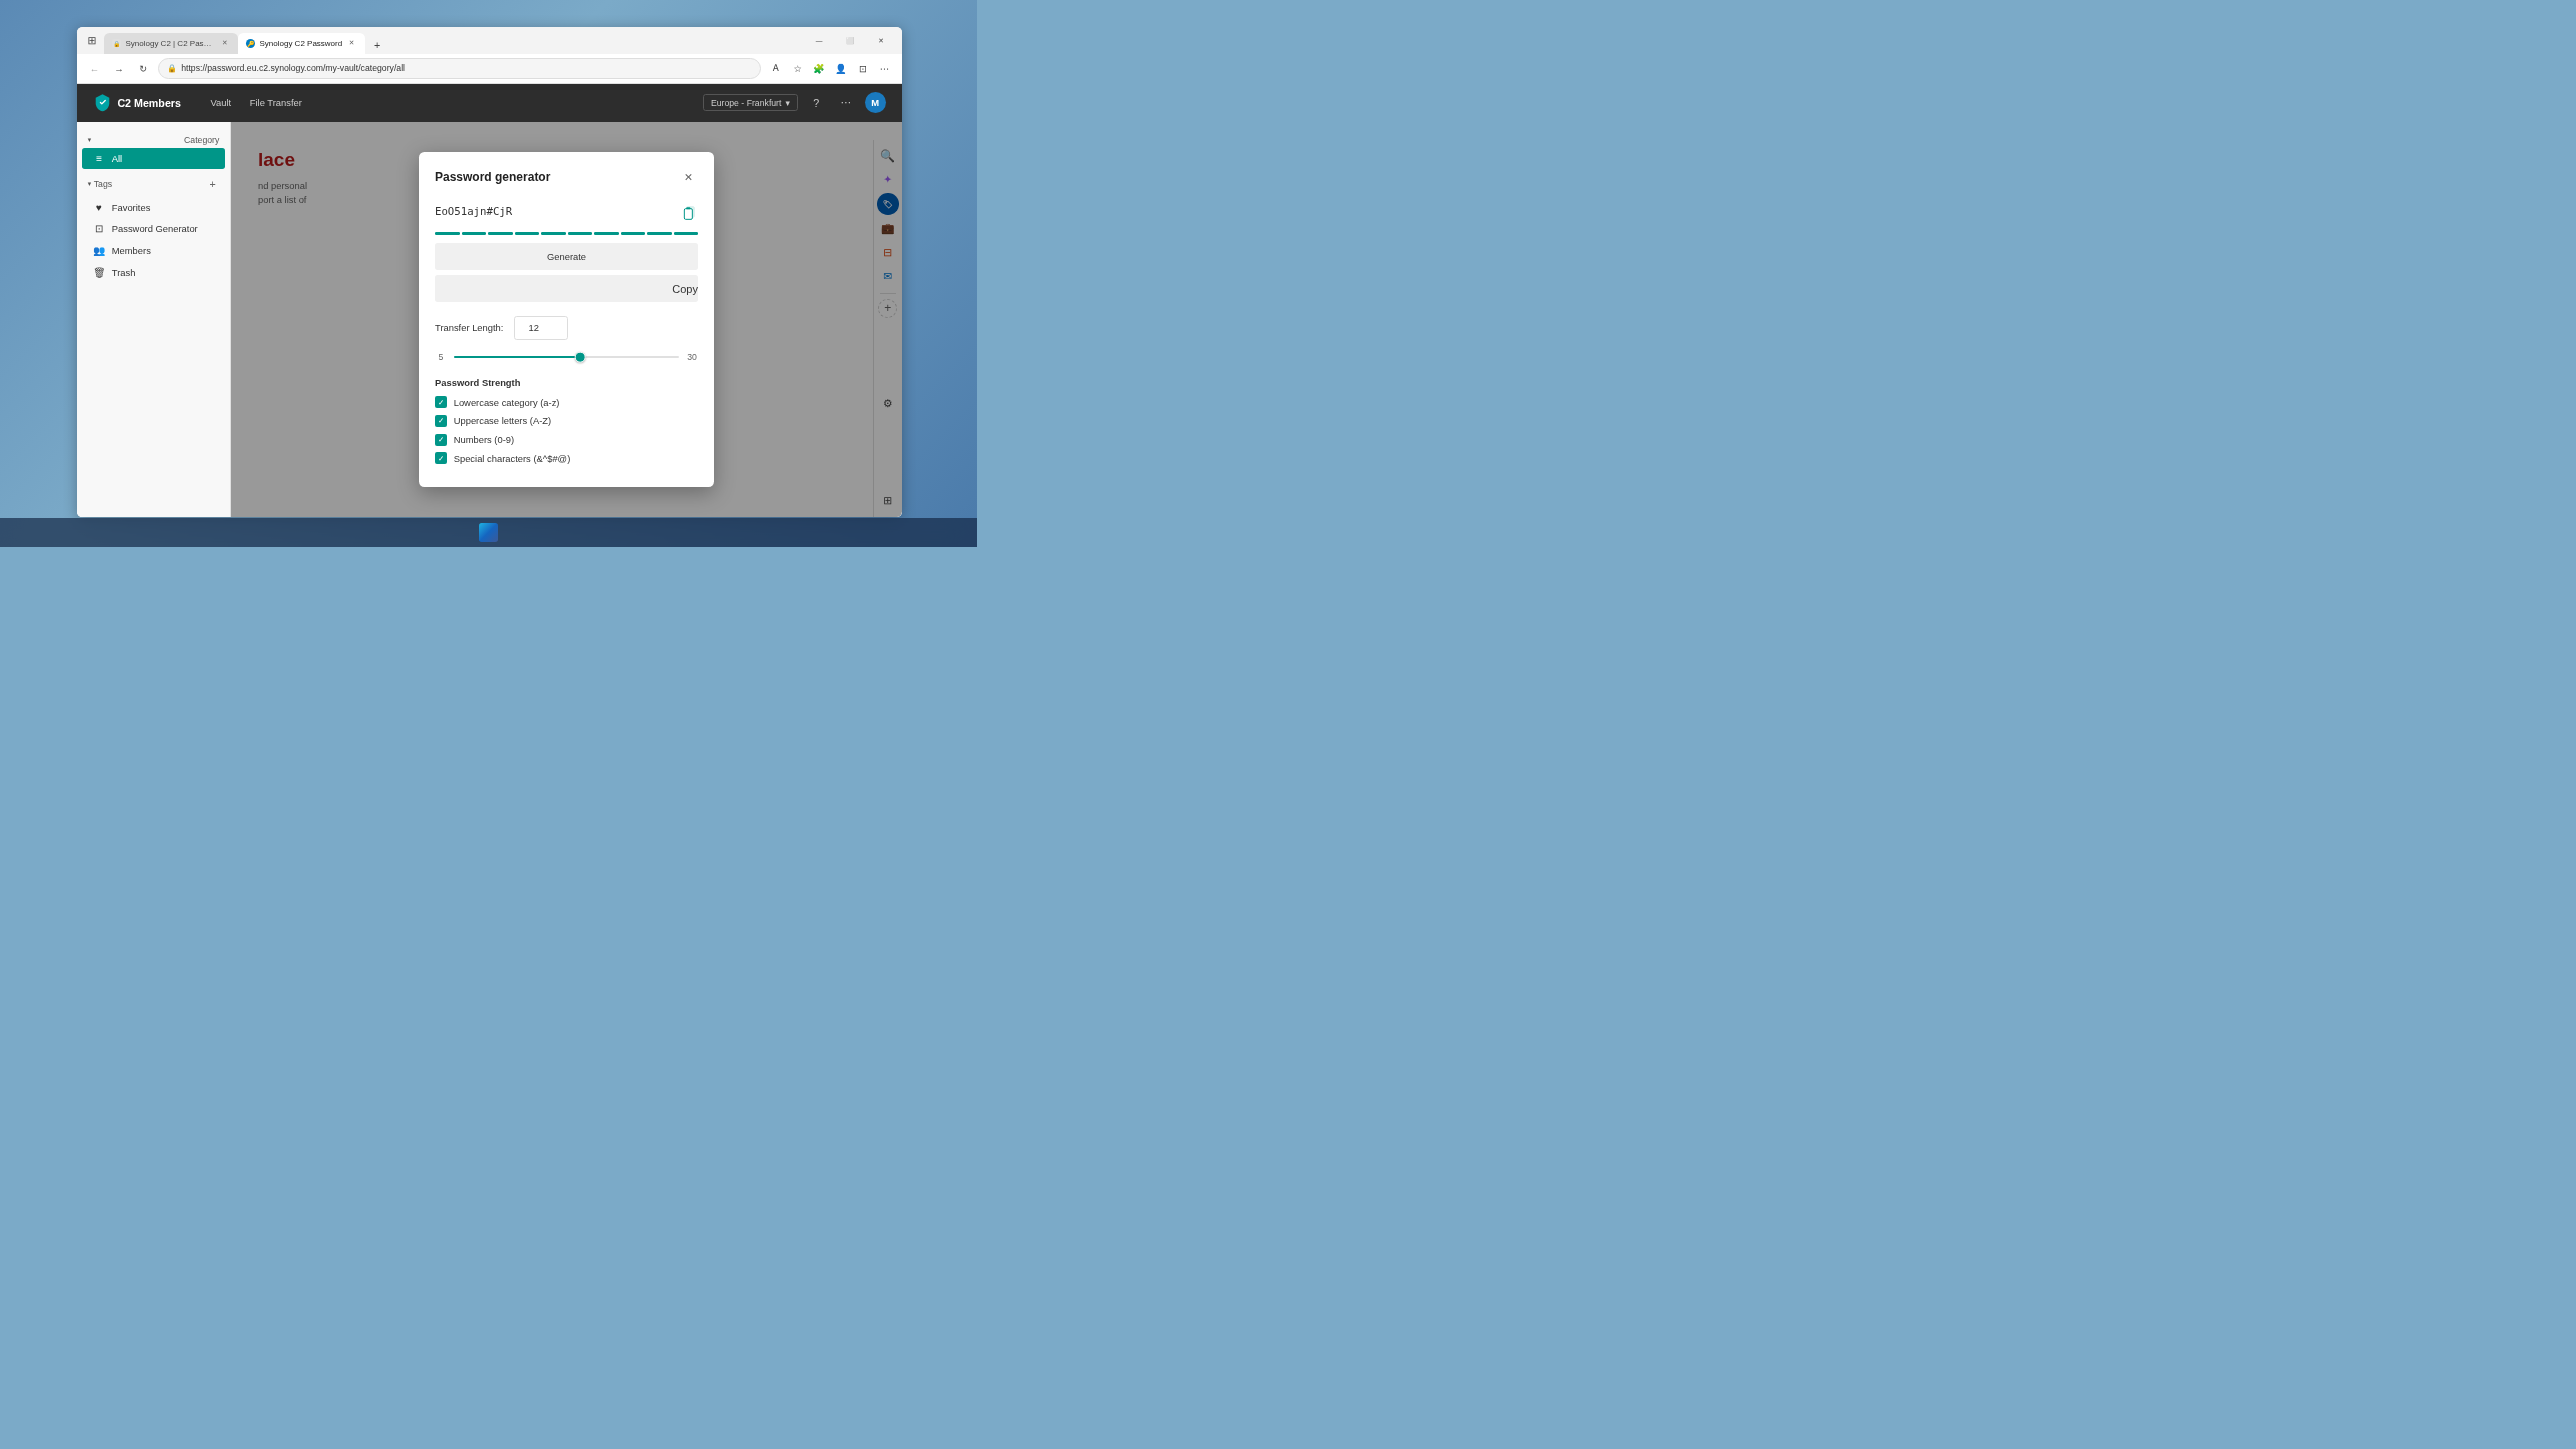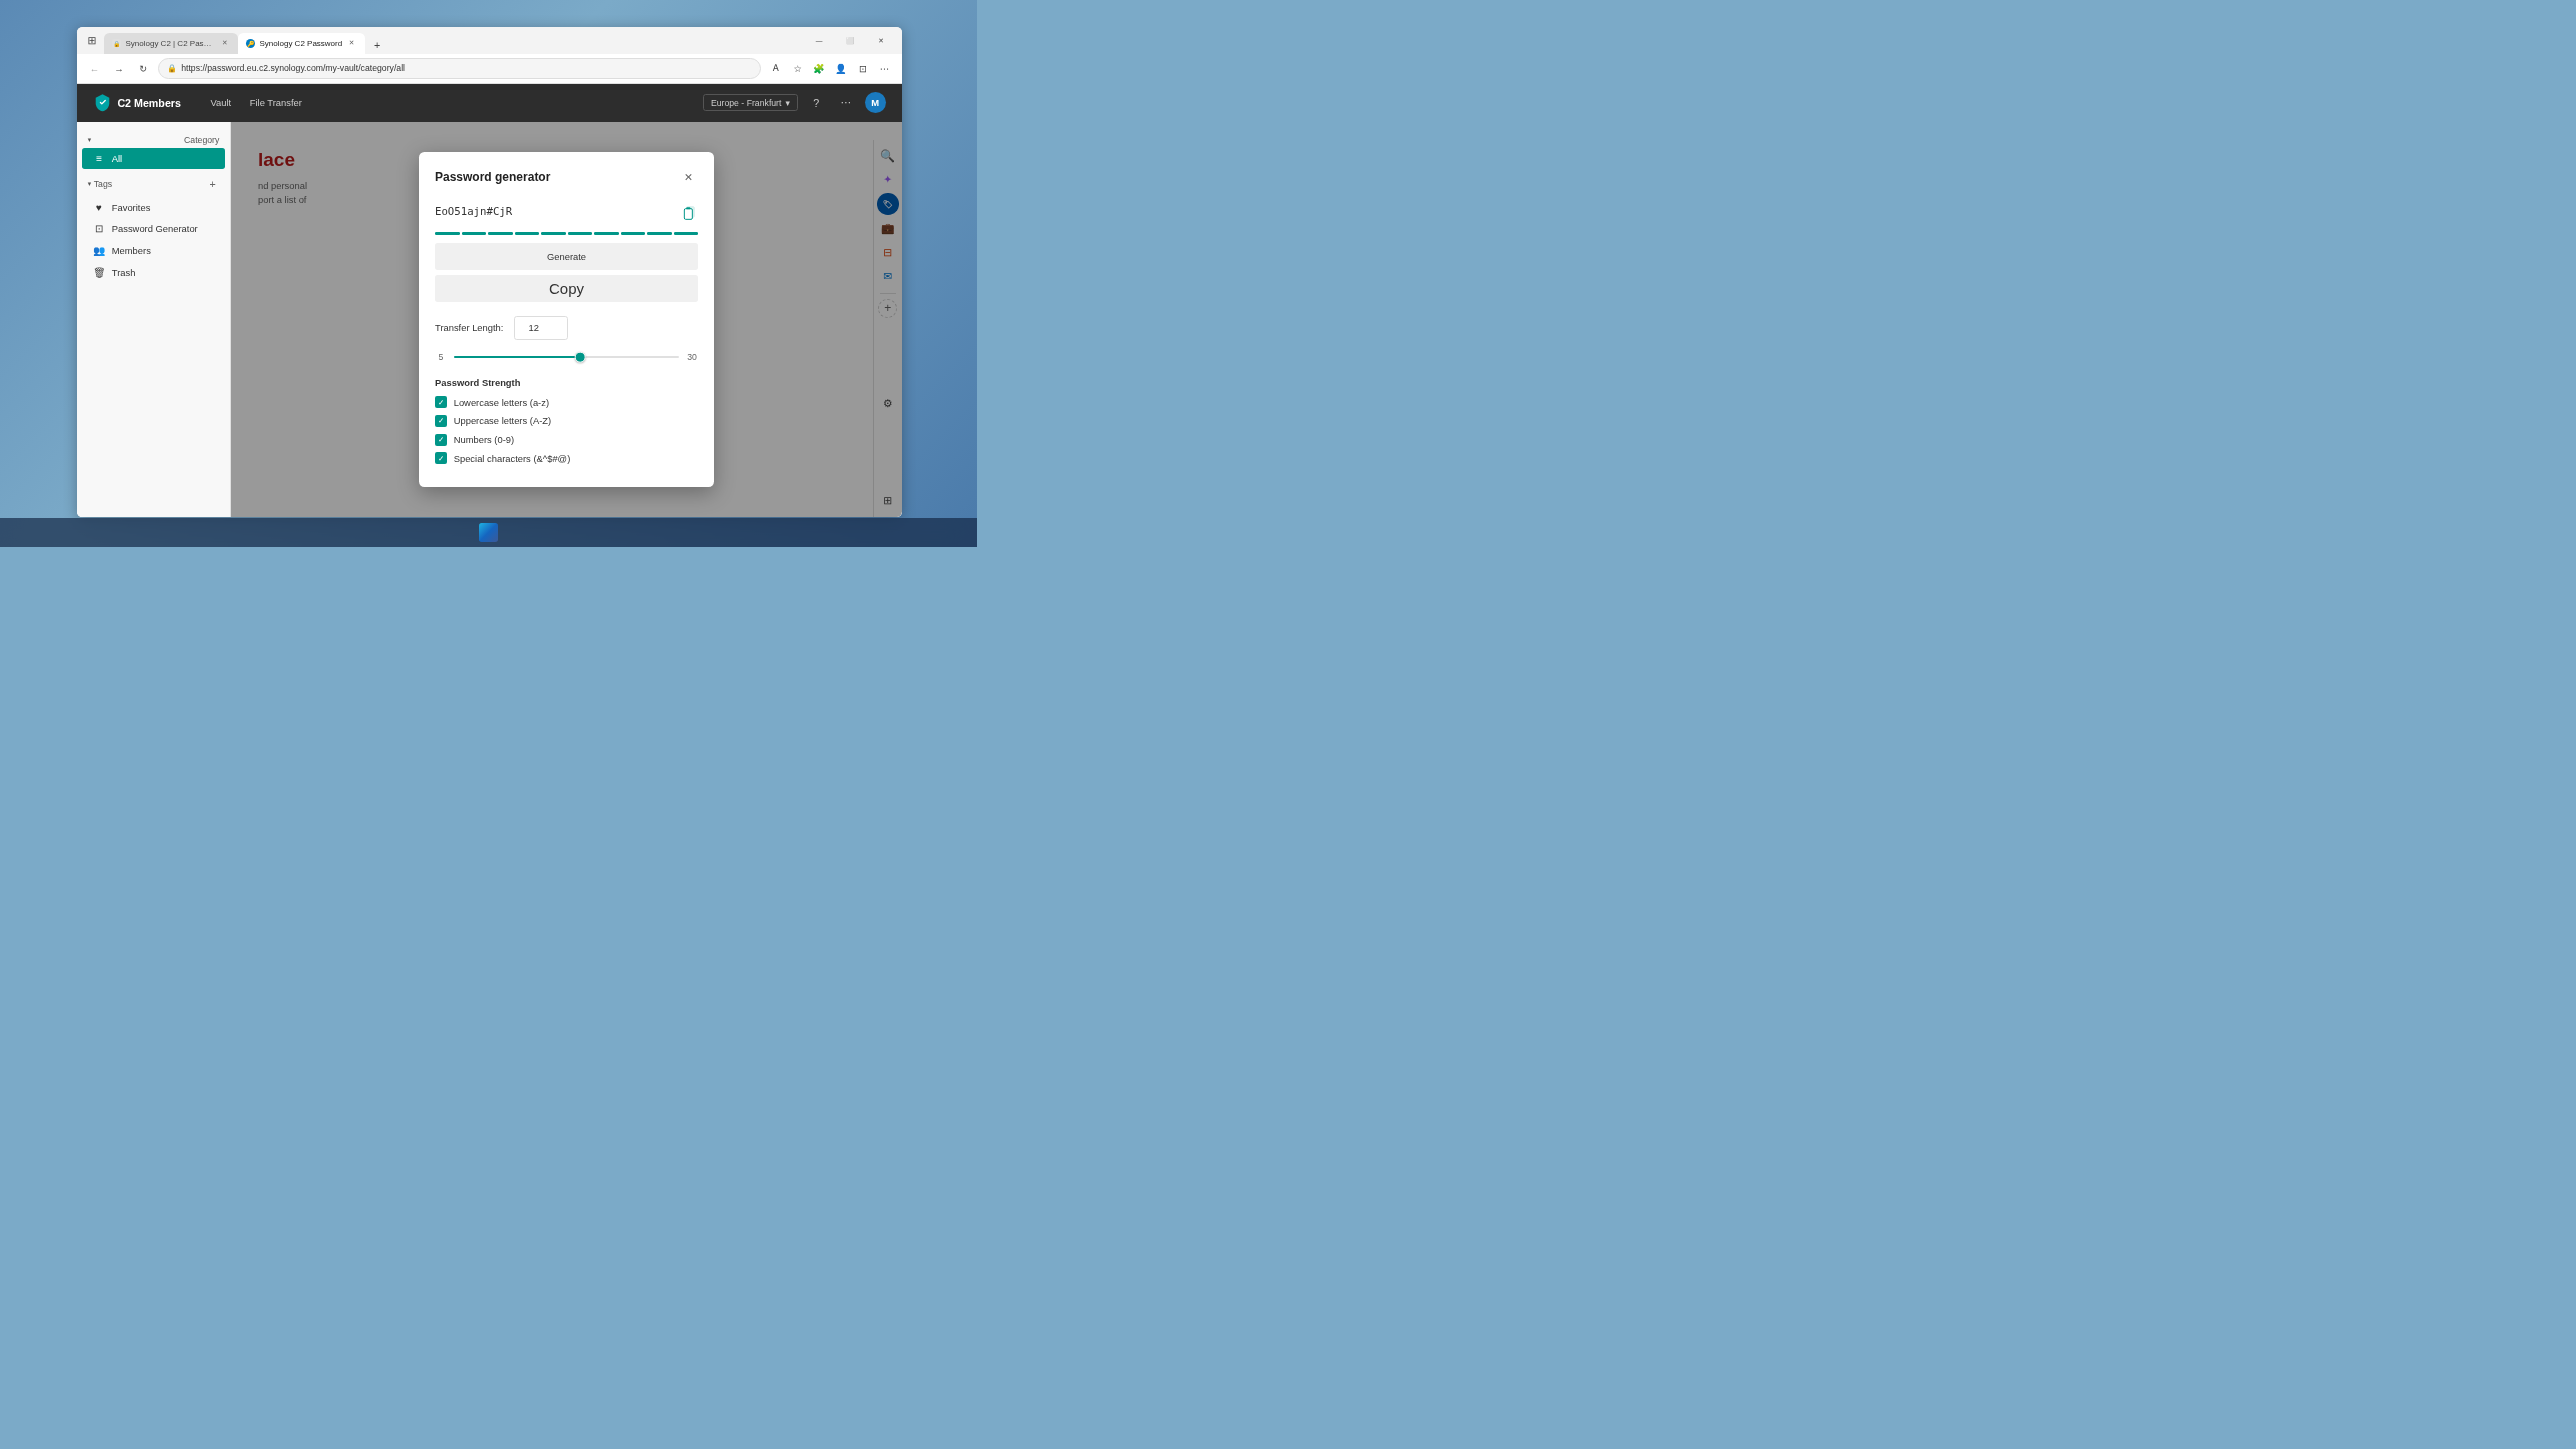--- a/index.html
+++ b/index.html
@@ -474,25 +474,26 @@
       margin-bottom: 5.4px;
       font-weight: 500;
     }
 
     .btn-copy {
       width: 100%;
       height: 27px;
       background: #f0f0f0;
       border: none;
       border-radius: 2.7px;
-      font-size: 15px;
+      font-size: 11px;
       color: #333;
       cursor: pointer;
       margin-bottom: 13.4px;
       font-weight: 500;
+      text-align: right;
     }
 
     
     .length-row {
       display: flex;
       align-items: center;
       gap: 10.7px;
       margin-bottom: 10.7px;
     }
 
@@ -914,21 +915,21 @@
             </div>
 
             
             <div class="strength-section-label">Password Strength</div>
 
             
             <div class="checkbox-row">
               <div class="checkbox-custom">
                 <span class="check">✓</span>
               </div>
-              <span class="checkbox-label">Lowercase letters (a-z)</span>
+              <span class="checkbox-label">Lowercase category (a-z)</span>
             </div>
 
             
             <div class="checkbox-row">
               <div class="checkbox-custom">
                 <span class="check">✓</span>
               </div>
               <span class="checkbox-label">Uppercase letters (A-Z)</span>
             </div>
 

